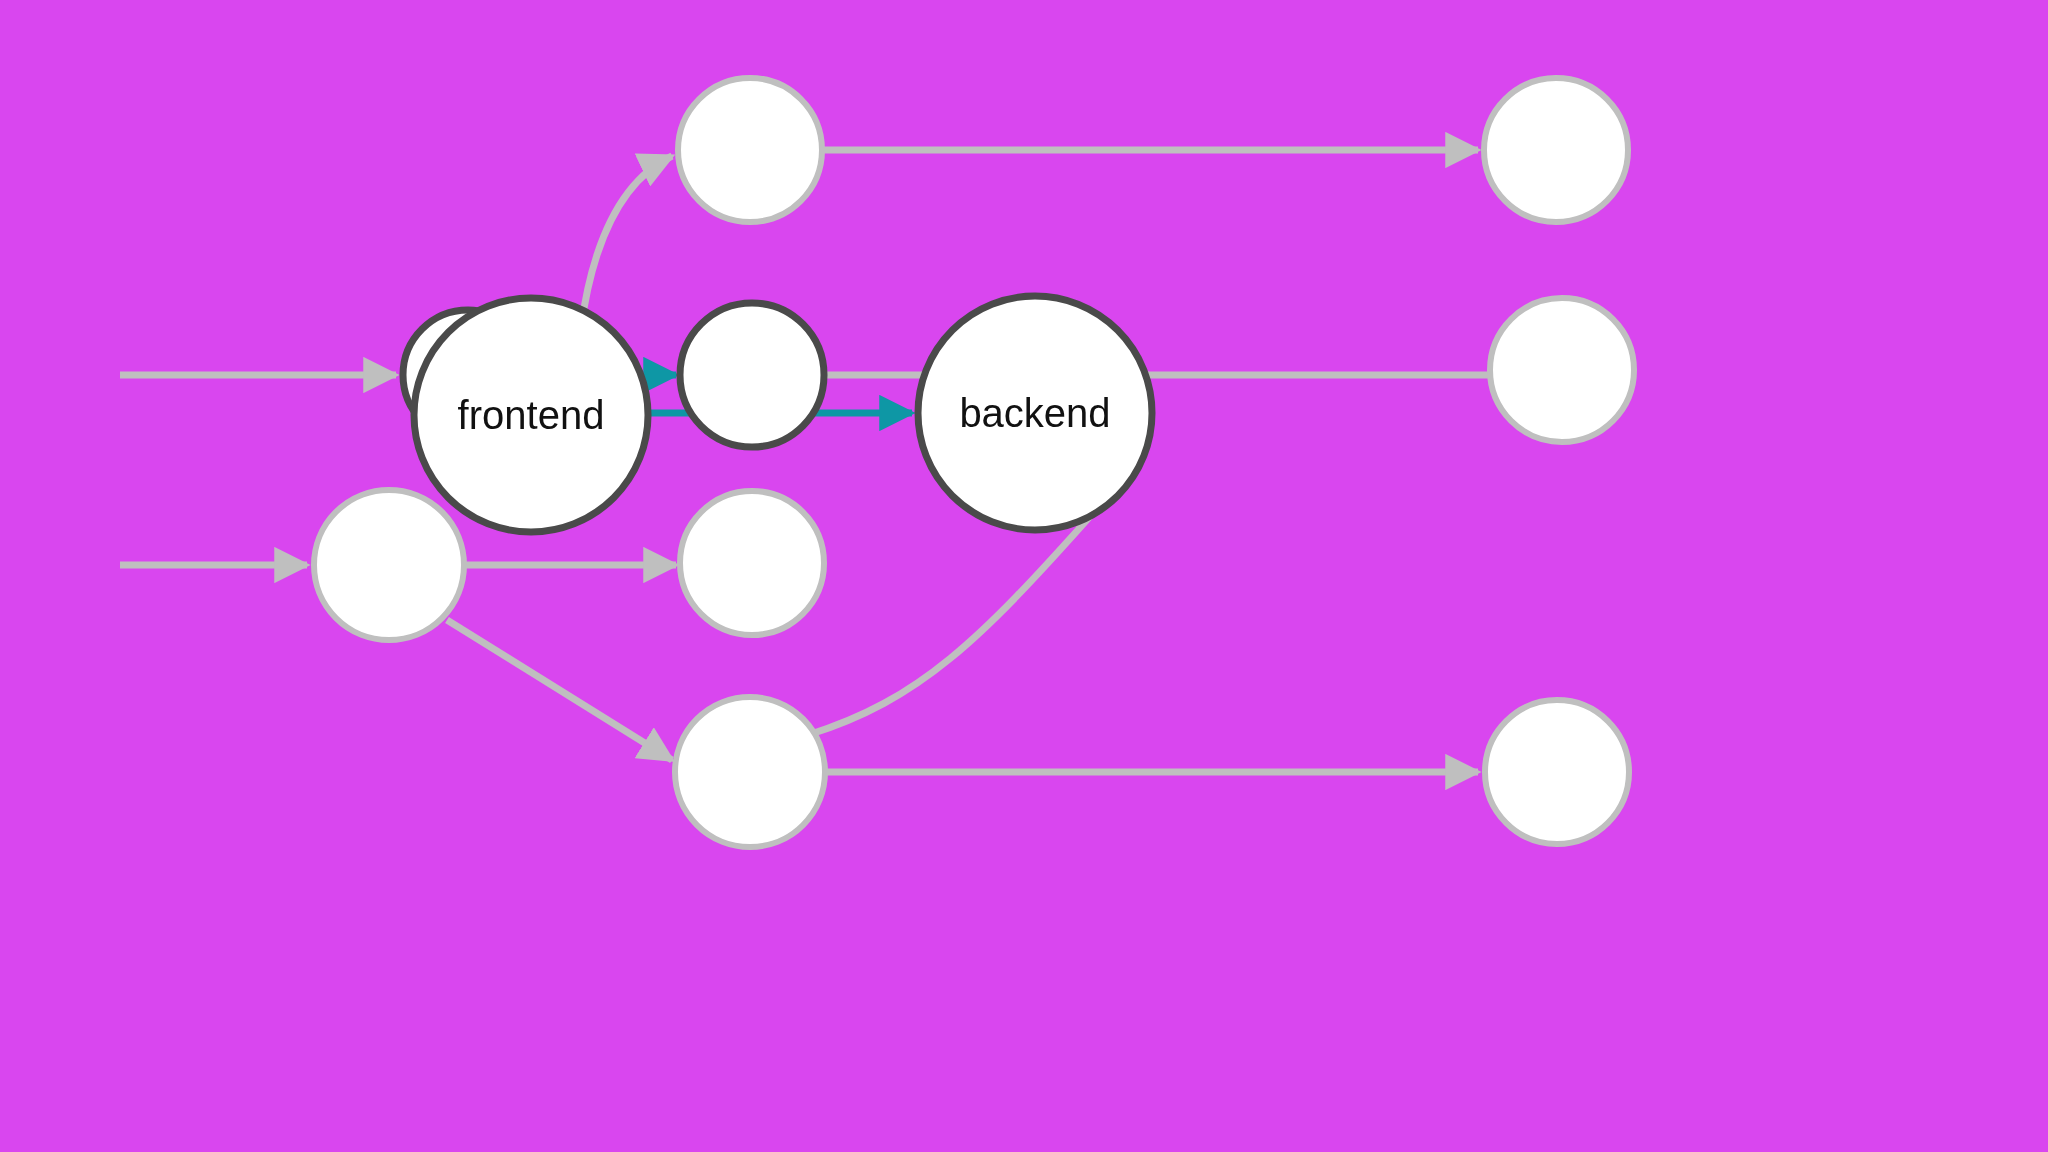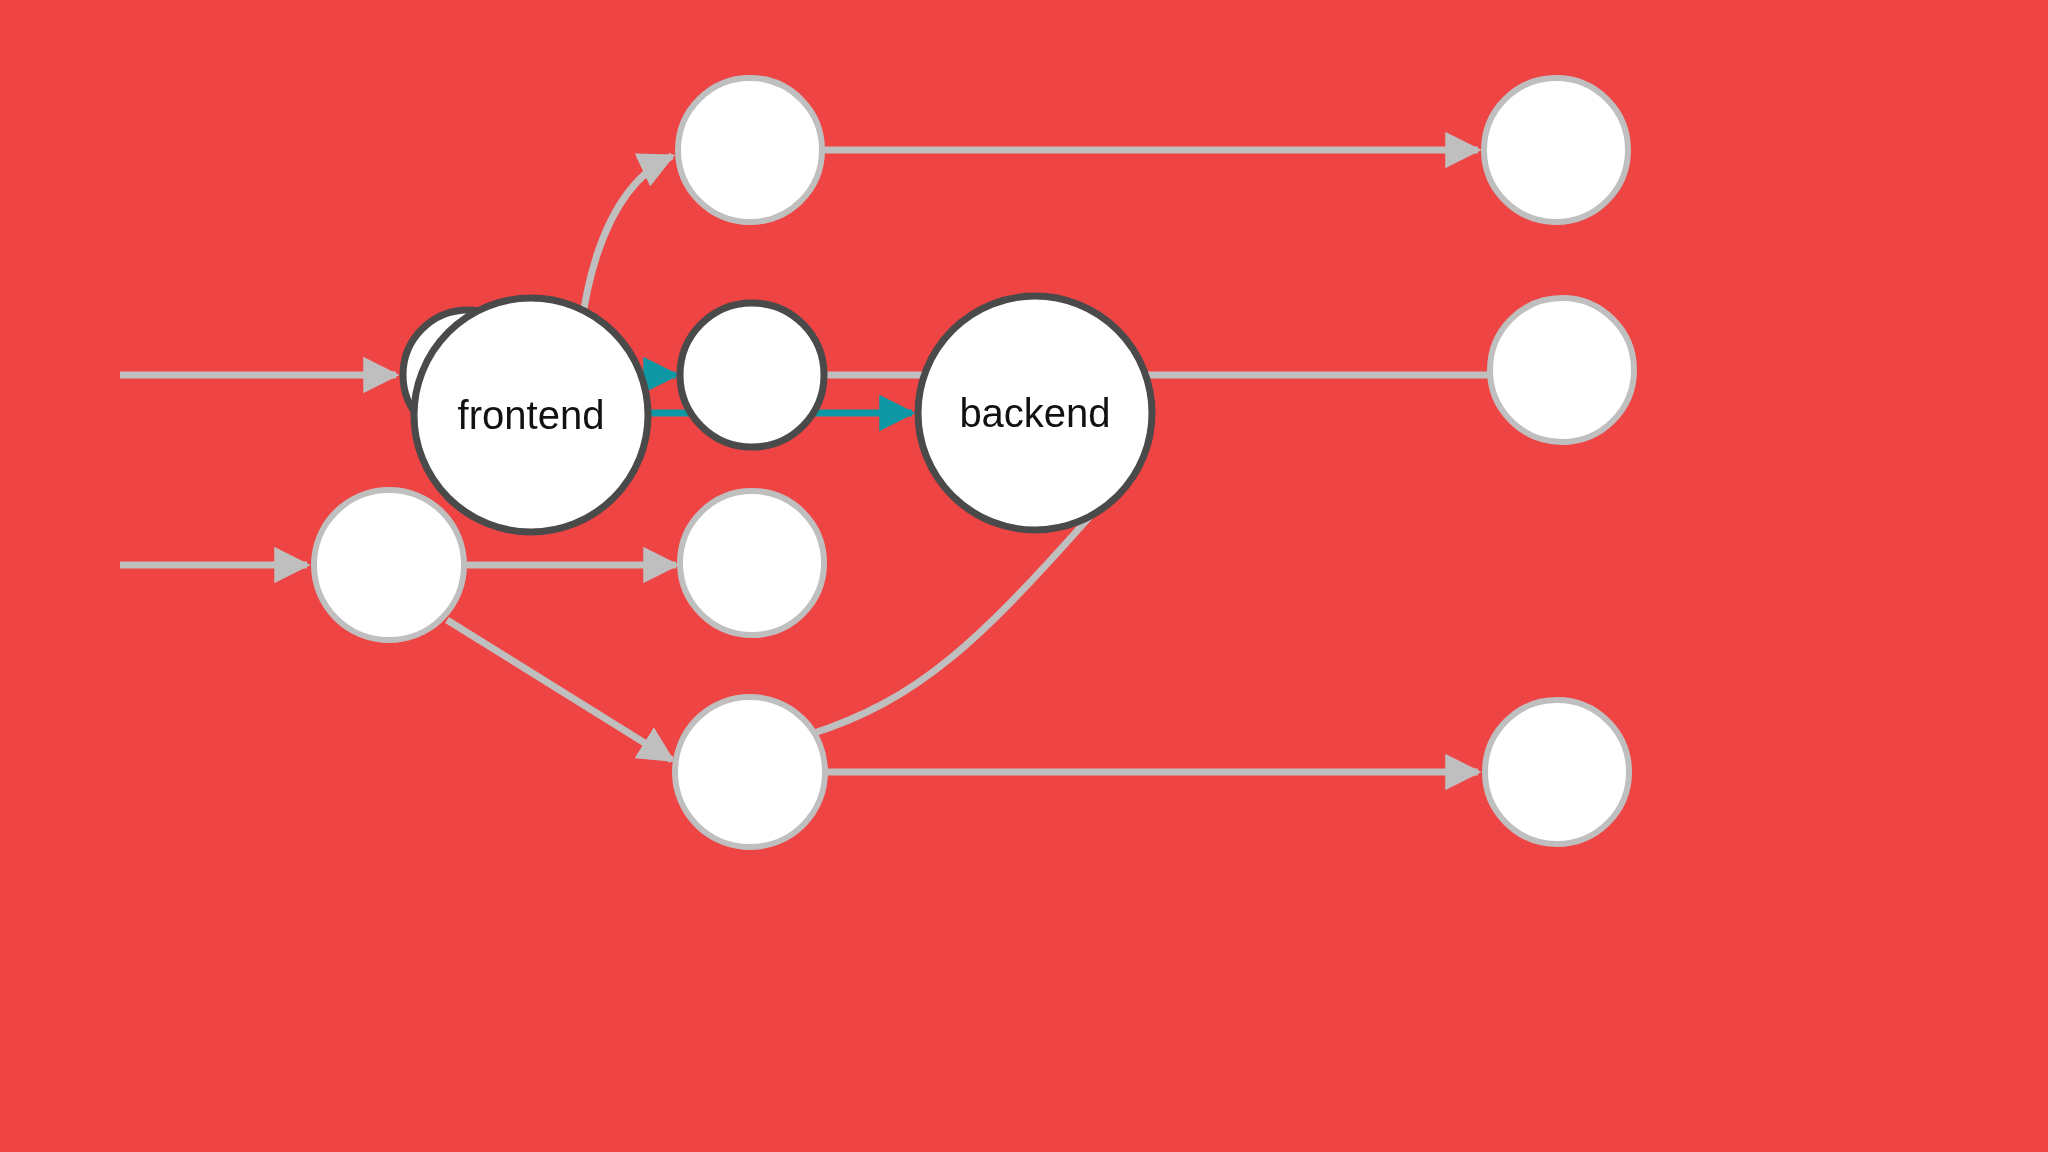--- a/index.html
+++ b/index.html
@@ -10,21 +10,21 @@
   body {
     width: 2048px;
     height: 1152px;
     font-family: "Liberation Sans", sans-serif;
     overflow: hidden;
   }
   #graph-canvas {
     position: relative;
     width: 2048px;
     height: 1152px;
-    background: #ef4444;
+    background: #d946ef;
   }
   svg#graph-svg {
     display: block;
     width: 2048px;
     height: 1152px;
   }
   .node-label {
     font-family: "Liberation Sans", sans-serif;
     font-size: 40px;
     fill: #111111;

